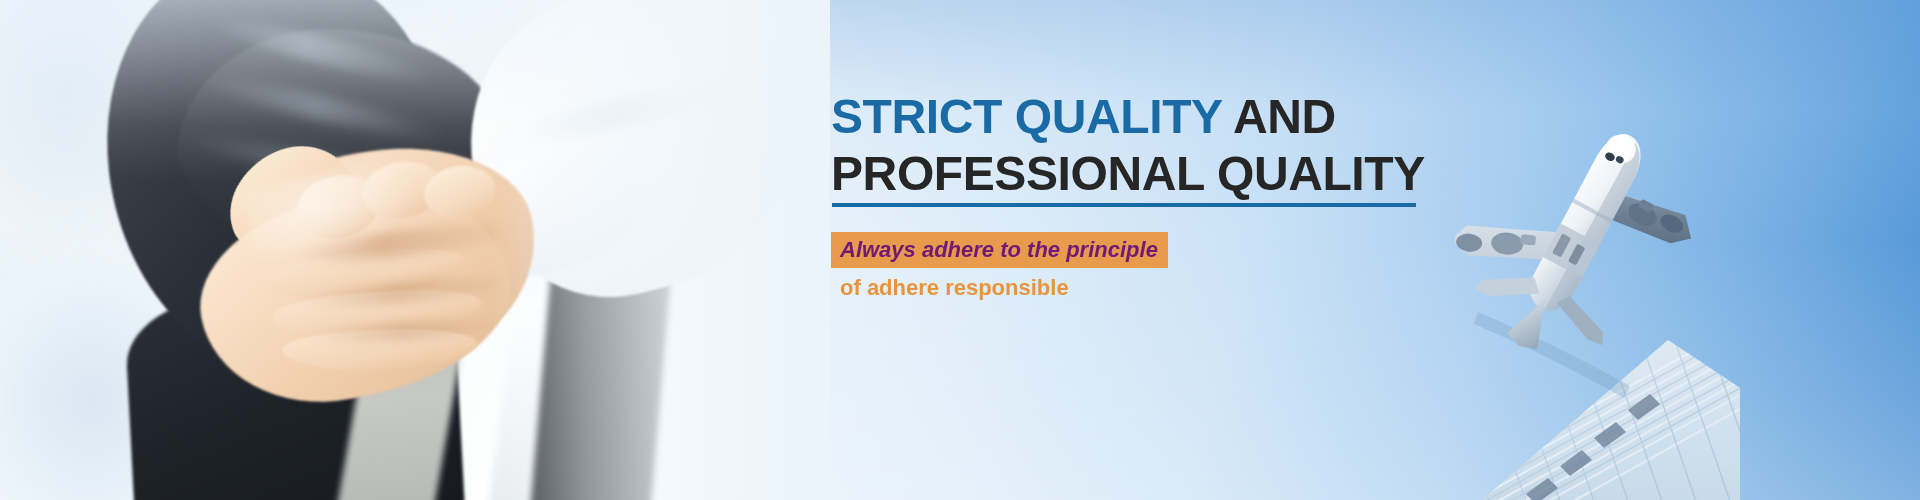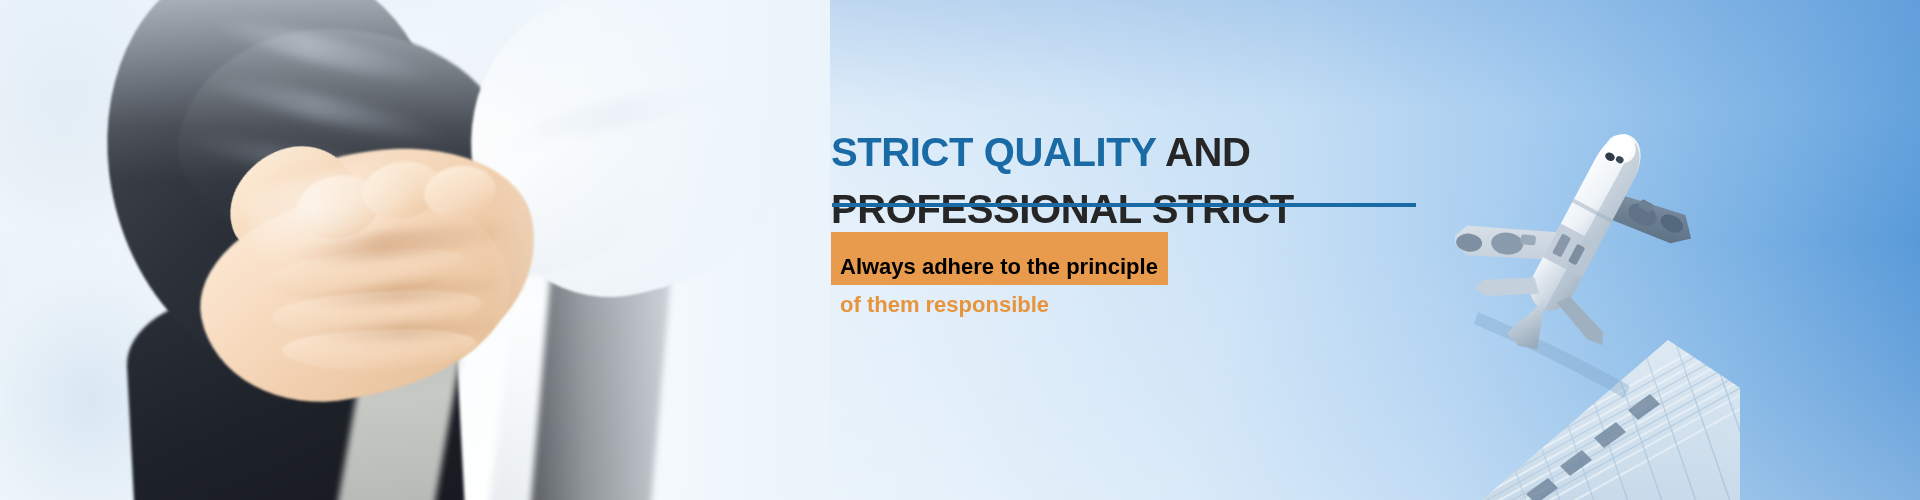--- a/index.html
+++ b/index.html
@@ -283,25 +283,24 @@
     overflow:hidden;
   }
 
   
   .content {
     position:absolute; left:831px; top:0;
     width:700px; height:500px;
   }
   .headline {
     position:absolute; left:0; top:88px;
-    font-size:40px; line-height:57px;
+    font-size:48px; line-height:57px;
     font-weight:700;
     letter-spacing:-0.4px;
     white-space:nowrap;
-    margin-top:36px;
   }
   .hl-line { display:block; }
   .hl-blue { color:#1a6ba5; }
   .hl-dark { color:#262626; }
   .divider {
     position:absolute; left:1px; top:203px;
     width:584px; height:4px;
     background:#1a6ba5;
   }
   .sub {
@@ -312,24 +311,25 @@
     display:block;
     font-size:22px;
     line-height:34px;
     font-weight:600;
     color:#e8943c;
     white-space:nowrap;
   }
   .sub-line.highlight {
     display:inline-block;
     background:#e89a4d;
-    color:#000000;
-    padding:22px 10px 6px 9px;
+    color:#701a75;
+    padding:5px 10px 6px 9px;
     line-height:25px;
     margin-bottom:3px;
+    font-style:italic;
   }
   .sub-line.plain { padding-left:9px; }
 </style>
 </head>
 <body>
 
 <div class="banner">
 
   <div class="sky"></div>
   <div class="sky-vert"></div>
@@ -507,25 +507,25 @@
 
         <rect x="108" y="112" width="44" height="4" fill="#9fb0c0" opacity="0.5"></rect>
       </g>
     </svg>
   </div>
 
   <div class="content">
 
     <h1 class="headline">
       <span class="hl-line"><span class="hl-blue">STRICT QUALITY</span><span class="hl-dark"> AND</span></span>
-      <span class="hl-line hl-dark">PROFESSIONAL STRICT</span>
+      <span class="hl-line hl-dark">PROFESSIONAL QUALITY</span>
     </h1>
 
     <div class="divider"></div>
 
     <div class="sub">
       <span class="sub-line highlight">Always adhere to the principle</span>
-      <span class="sub-line plain">of them responsible</span>
+      <span class="sub-line plain">of adhere responsible</span>
     </div>
 
   </div>
 
 </div>
 
 </body></html>

